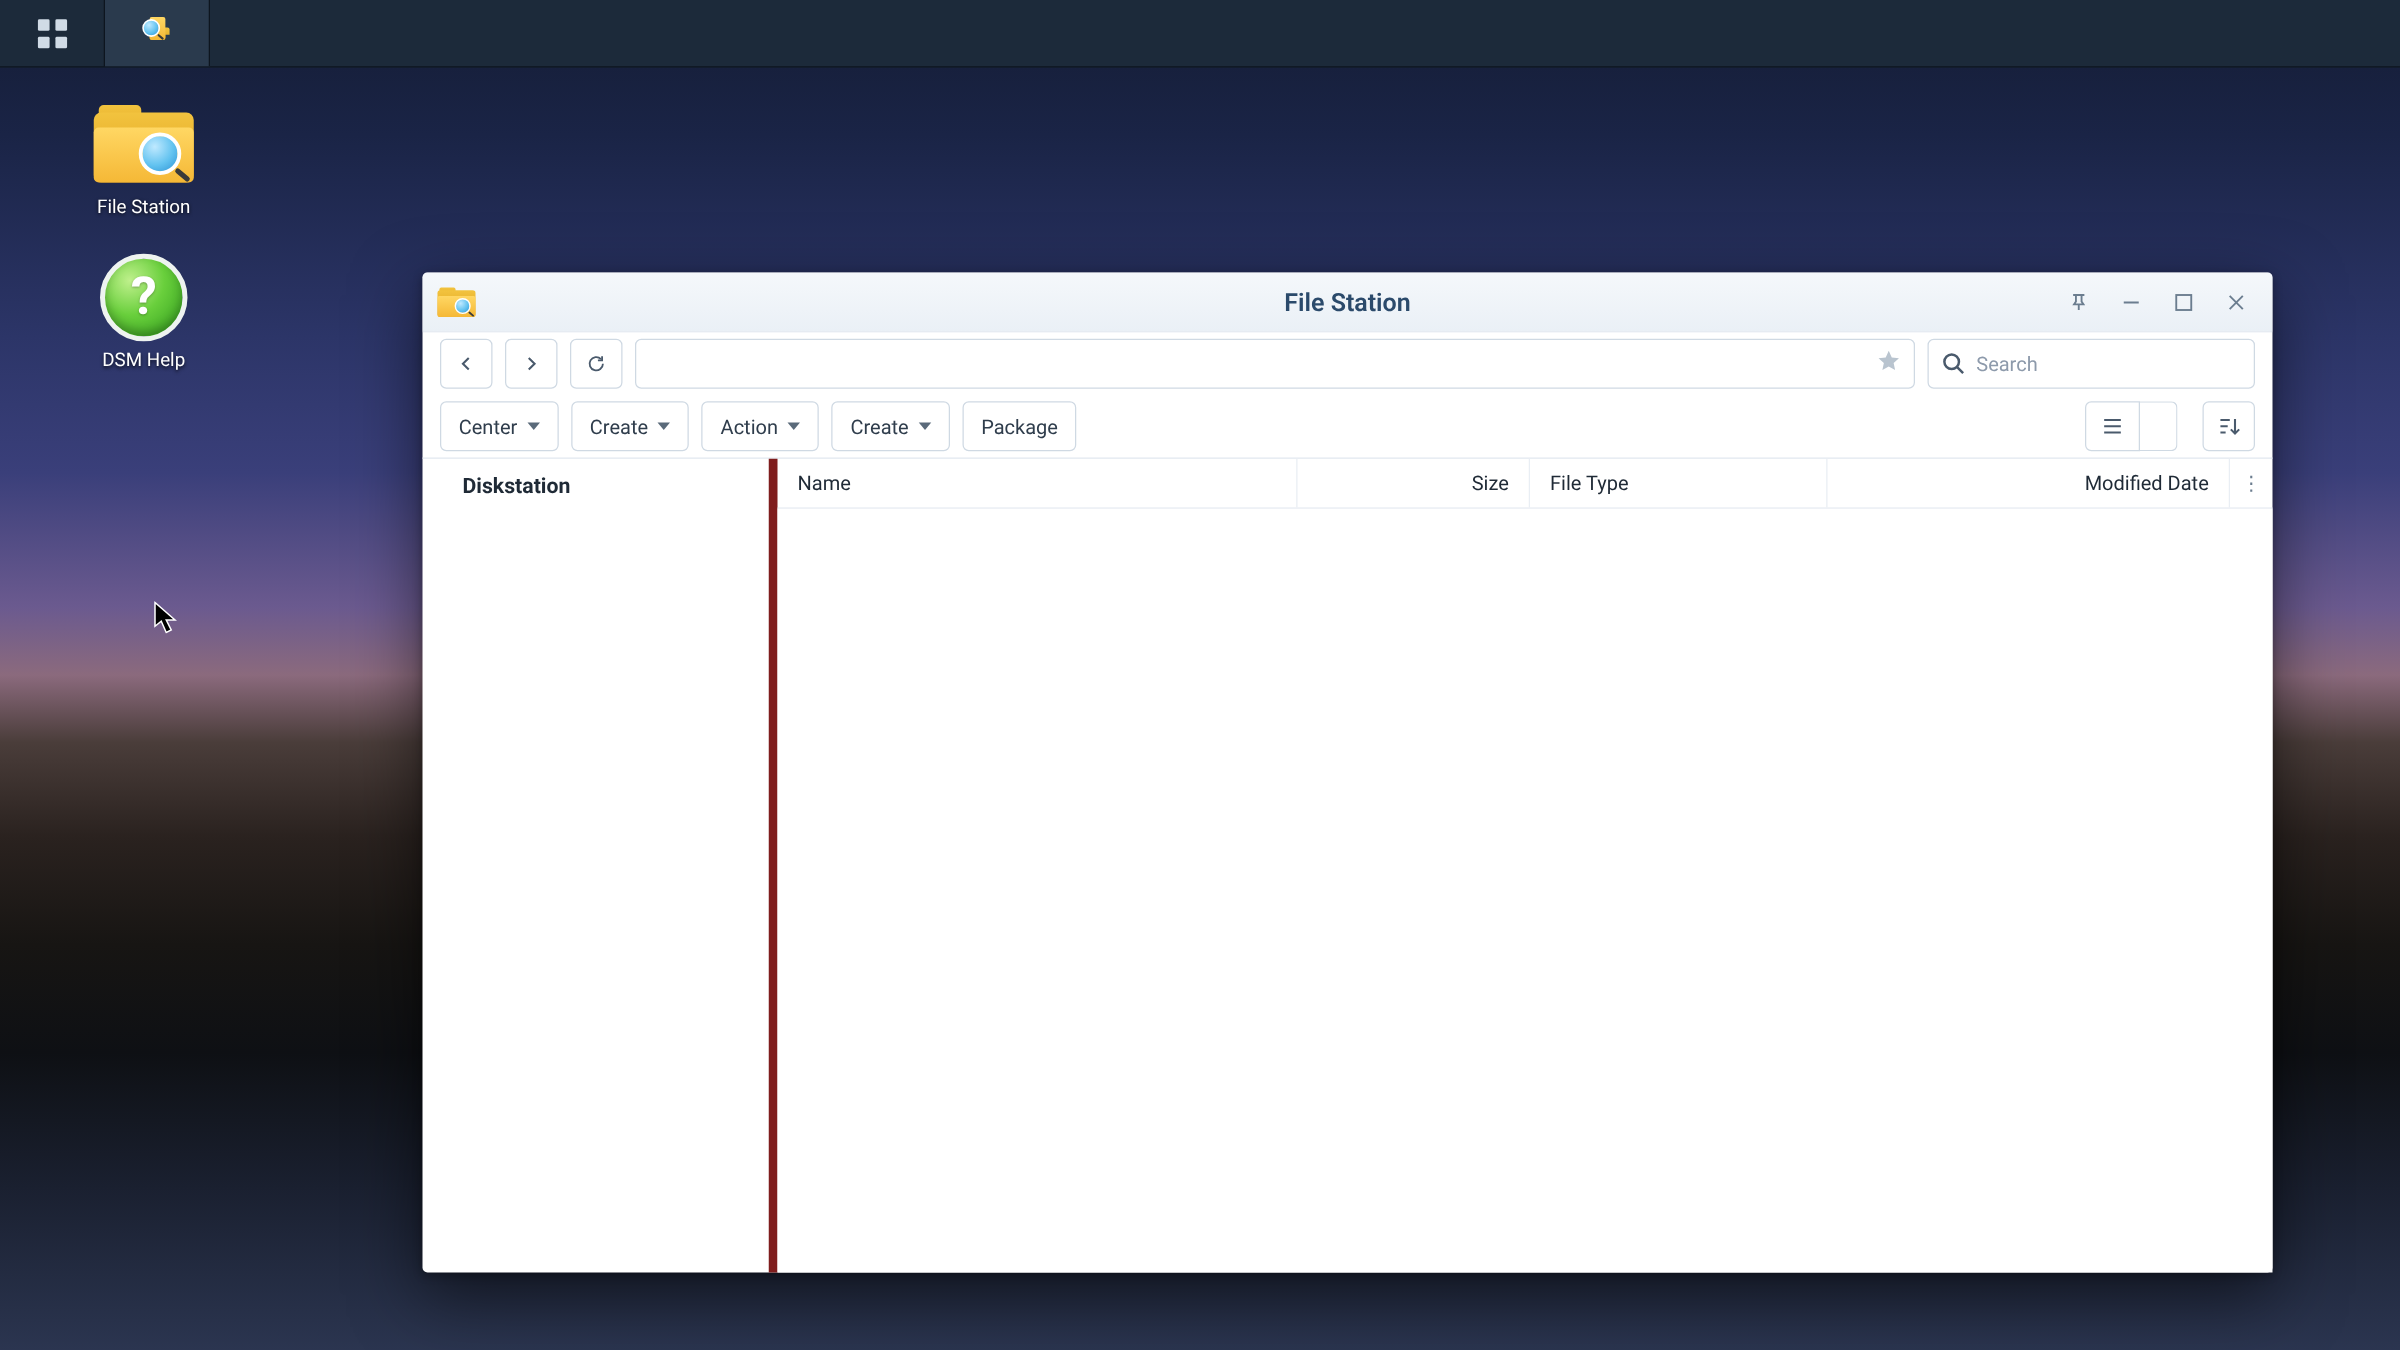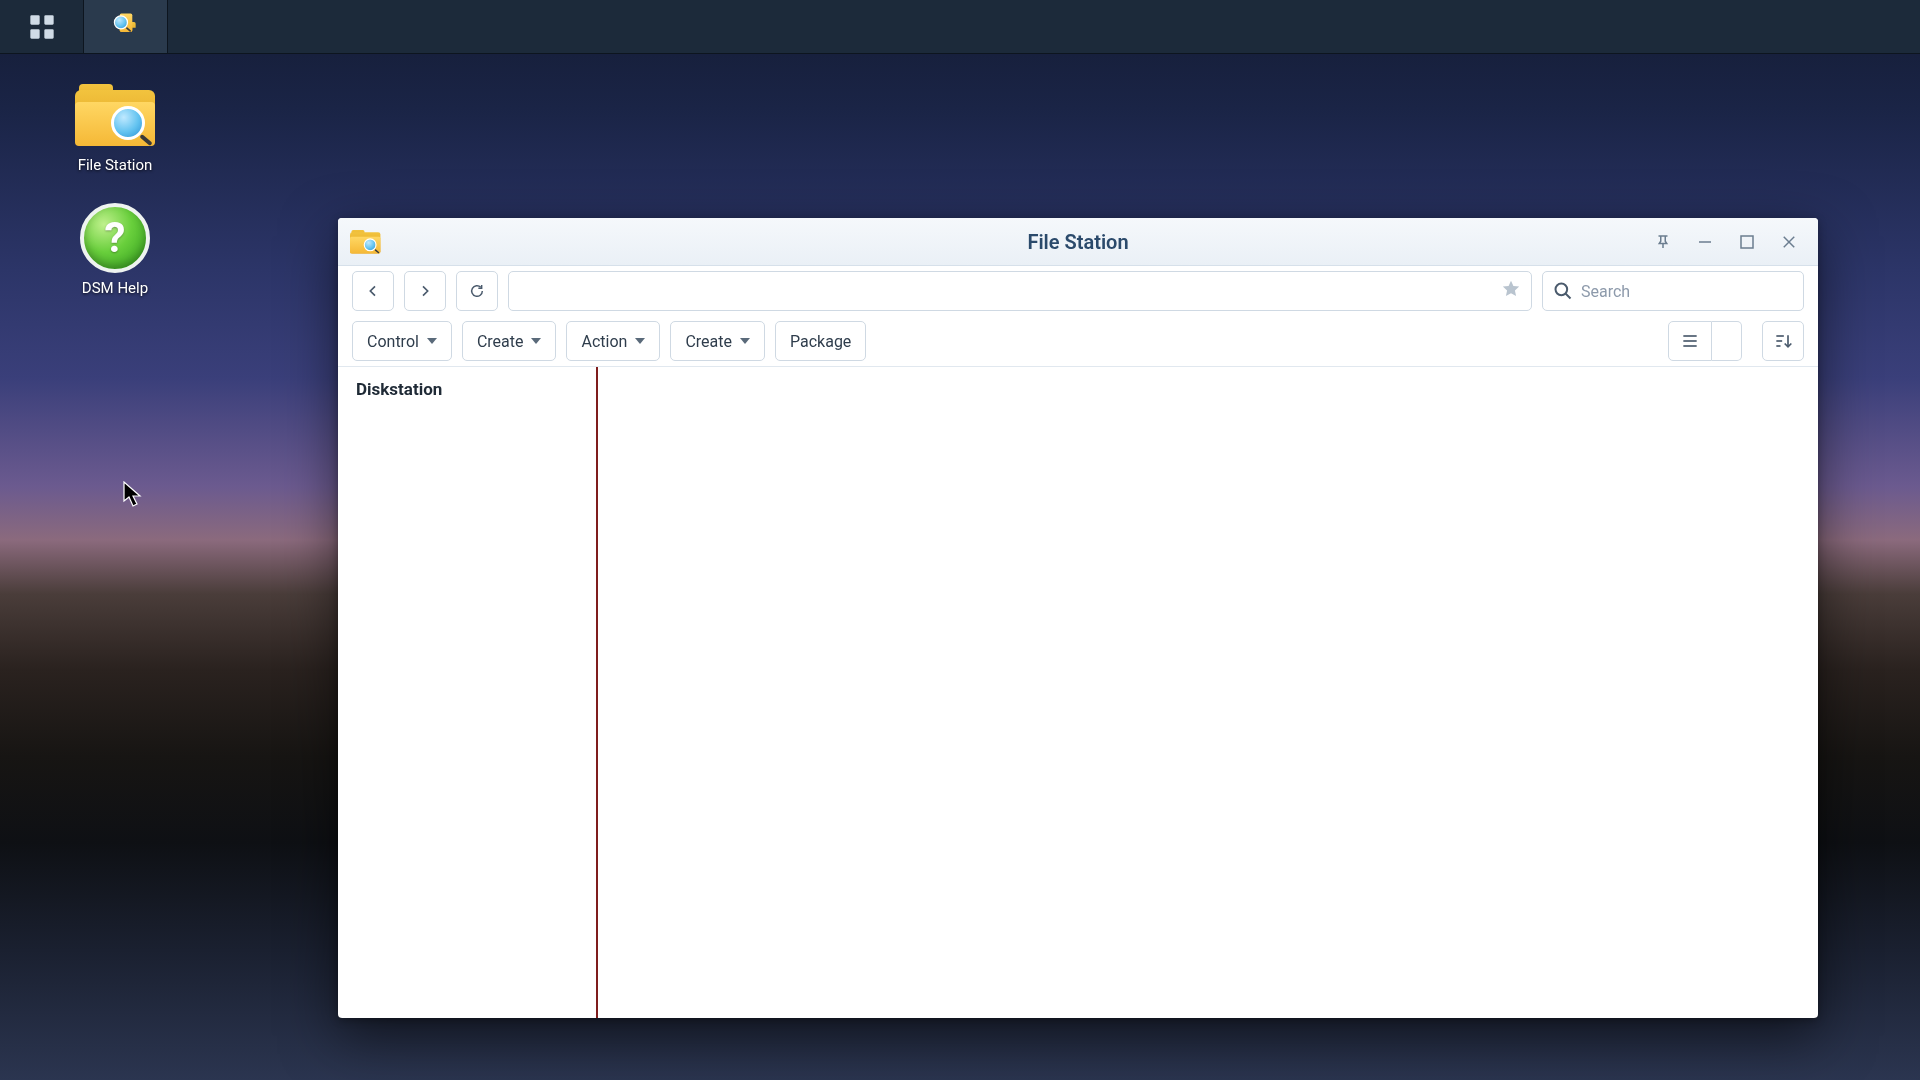--- a/index.html
+++ b/index.html
@@ -175,21 +175,21 @@
 .view-btn svg { width:20px; height:20px; }
 .sort-btn {
   width:42px; height:40px; border:1px solid #cfd9e3; border-radius:5px;
   background:#fff; color:#4a5a6c; display:flex; align-items:center; justify-content:center; cursor:pointer; margin-left:10px;
 }
 .sort-btn svg { width:20px; height:20px; }
 
 
 .content { flex:1; display:flex; border-top:1px solid #e1e8ef; min-height:0; }
 .tree-pane {
-  width:260px; border-right:2px solid #7f1d1d; padding:12px 18px;
+  width:284px; border-right:7px solid #7f1d1d; padding:12px 32px;
 }
 .tree-root { font-size:17px; font-weight:700; color:#1f2a36; cursor:pointer; }
 .list-pane { flex:1; display:flex; flex-direction:column; }
 .col-headers {
   height:40px; display:flex; align-items:stretch; border-bottom:1px solid #e1e8ef;
   font-size:16px; color:#1f2a36;
 }
 .col {
   display:flex; align-items:center; padding:0 16px; border-right:1px solid #e9eef4;
 }
@@ -318,21 +318,21 @@
       <svg viewBox="0 0 24 24" fill="none" stroke="currentColor" stroke-width="2.4">
           <circle cx="10" cy="10" r="7"></circle>
           <line x1="21" y1="21" x2="15" y2="15"></line>
         </svg>
       <input type="text" placeholder="Search" style="">
     </div>
   </div>
 
   <div class="toolbar-row">
     <button class="tbtn">
-      <span>Control</span>
+      <span>Center</span>
       <span class="caret"></span>
     </button>
     <button class="tbtn">
       <span>Create</span>
       <span class="caret"></span>
     </button>
     <button class="tbtn">
       <span>Action</span>
       <span class="caret"></span>
     </button>
@@ -364,18 +364,36 @@
         <line x1="18" y1="5" x2="18" y2="19"></line>
           <polyline points="14 15 18 19 22 15"></polyline>
       </svg>
     </button>
   </div>
 
   <div class="content">
     <div class="tree-pane">
       <div class="tree-root">Diskstation</div>
     </div>
+    <div class="list-pane">
+      <div class="col-headers">
+        <div class="col name">
+            <span>Name</span>
+          </div>
+        <div class="col size">
+            <span>Size</span>
+          </div>
+        <div class="col type">
+            <span>File Type</span>
+          </div>
+        <div class="col mod">
+            <span>Modified Date</span>
+          </div>
+        <div class="col menu">⋮</div>
+      </div>
+      <div class="list-body"></div>
+    </div>
   </div>
 </div>
 
 <svg class="cursor" viewBox="0 0 20 26">
   <path d="M1 1 L1 20 L6 16 L10 25 L14 23 L10 15 L17 15 Z" fill="#000" stroke="#fff" stroke-width="1.2"></path>
 </svg>
 
 </body></html>

